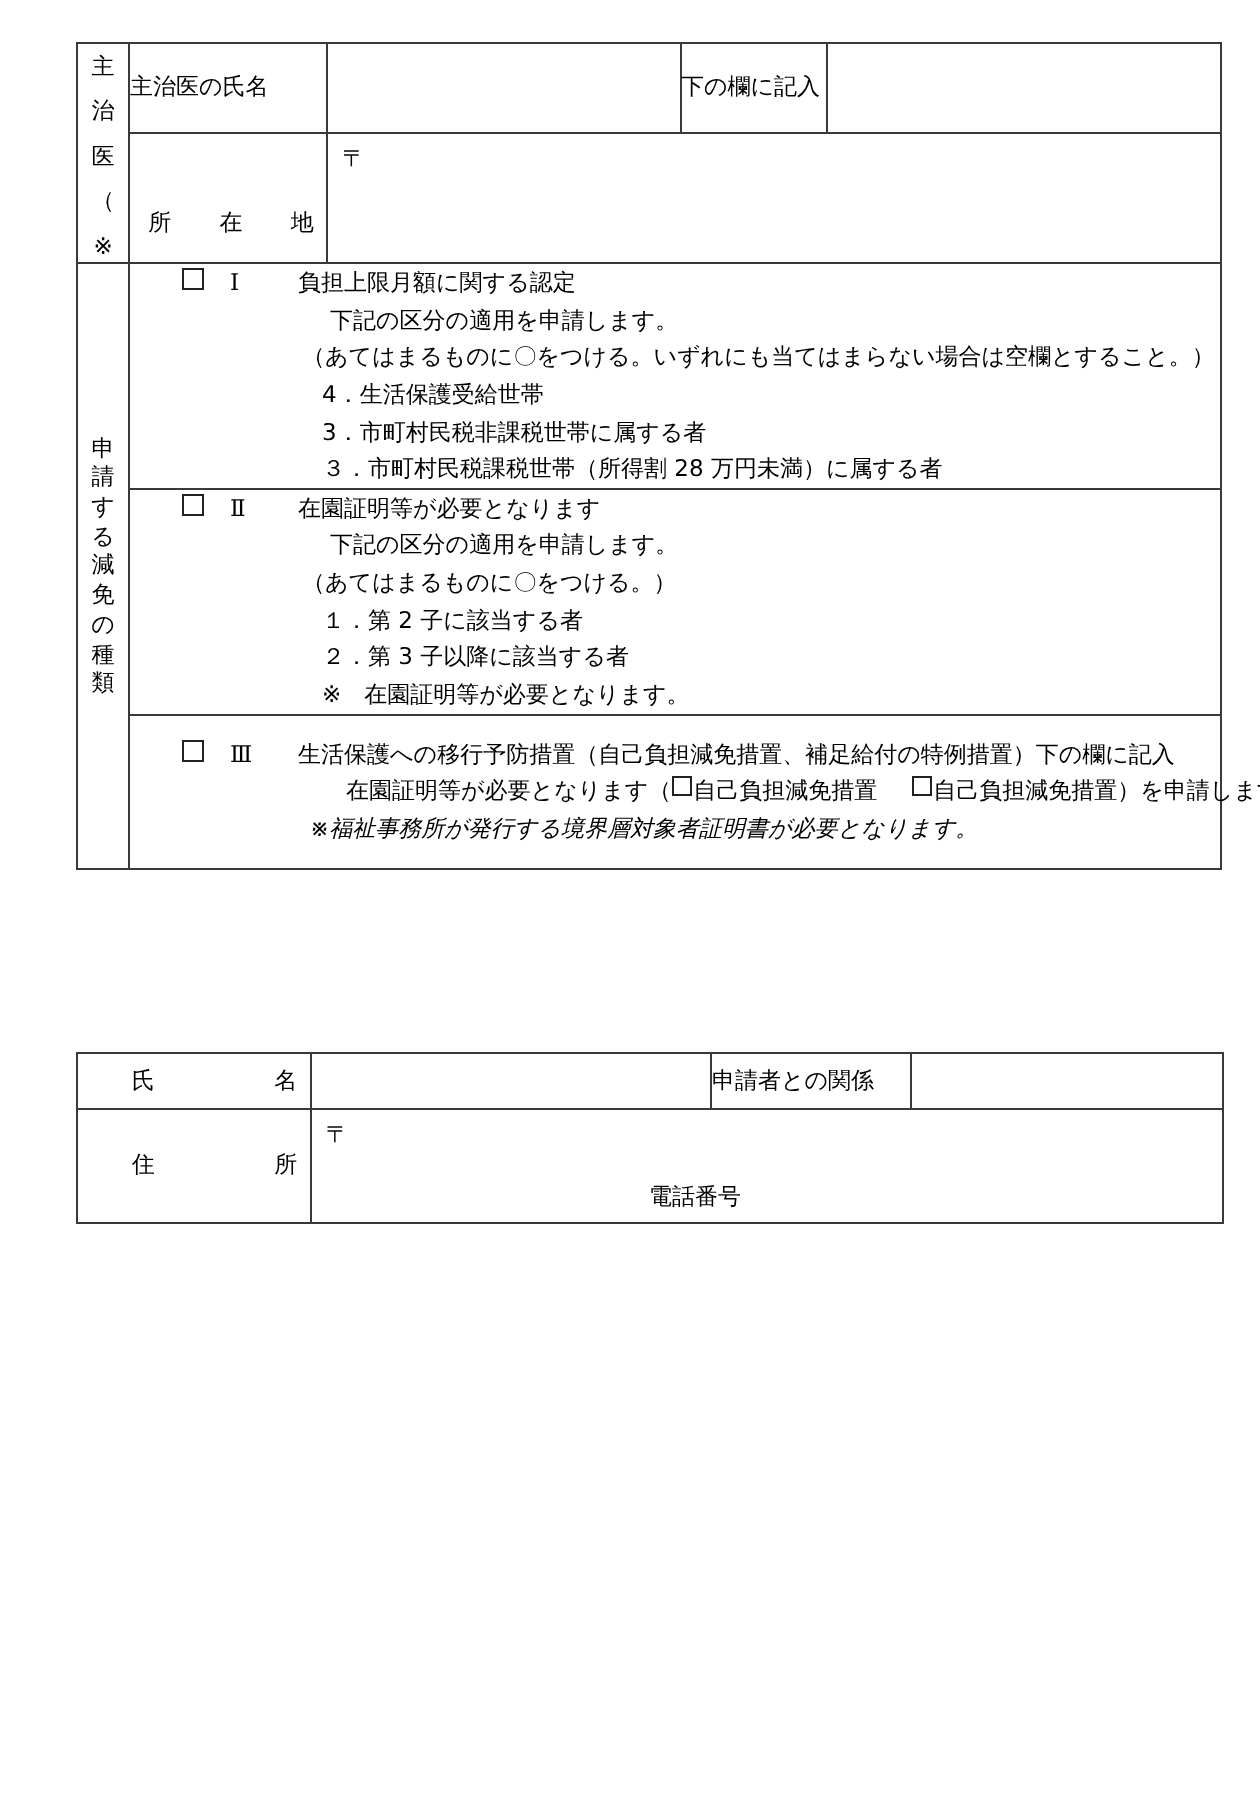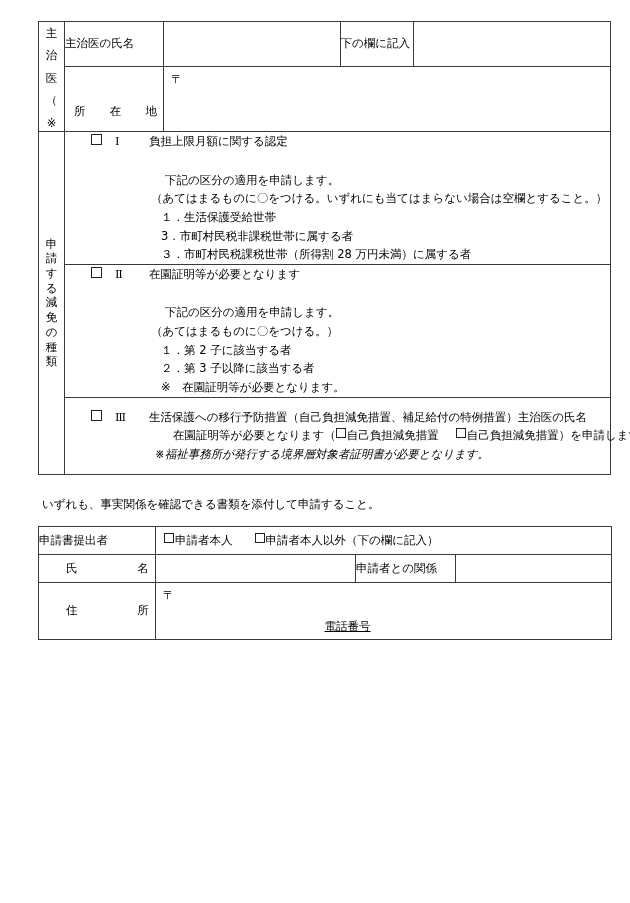--- a/index.html
+++ b/index.html
@@ -85,21 +85,20 @@
     top: 4px;
     font-size: 11.5px;
   }
   .tel-label {
     position: absolute;
     left: 0;
     right: 0;
     bottom: 3px;
     text-align: center;
     font-size: 11.5px;
-    text-decoration: underline;
   }
   .tel-label.shift { transform: translateX(-36px); }
 
   
   #kind-table { left: 38px; top: 131px; width: 573px; }
   .section-cell {
     padding: 7px 6px 8px 6px;
     vertical-align: top;
   }
 
@@ -128,21 +127,21 @@
     font-family: "DejaVu Serif", "Liberation Serif", serif;
     font-size: 11.5px;
   }
   .opt-title { white-space: nowrap; }
 
   .line {
     font-size: 11.5px;
     line-height: 1.62;
     white-space: nowrap;
   }
-  .ind-1 { padding-left: 100px; margin-top: 20px; }
+  .ind-1 { padding-left: 100px; }
   .ind-2 { padding-left: 86px; }
   .ind-3 { padding-left: 96px; }
   .ind-4 { padding-left: 108px; }
   .ind-5 { padding-left: 90px; font-style: italic; }
 
   .inline-cb {
     display: inline-block;
     width: 8px;
     height: 8px;
     border: 1px solid #222;
@@ -232,21 +231,21 @@
         </td>
 
         <td class="section-cell">
           <div class="opt-head">
             <span class="cb"></span>
             <span class="roman">Ⅰ</span>
             <span class="opt-title">負担上限月額に関する認定</span>
           </div>
           <div class="line ind-1">下記の区分の適用を申請します。</div>
           <div class="line ind-2">（あてはまるものに〇をつける。いずれにも当てはまらない場合は空欄とすること。）</div>
-          <div class="line ind-3">１．生活保護受給世帯</div>
+          <div class="line ind-3">4．生活保護受給世帯</div>
           <div class="line ind-3">3．市町村民税非課税世帯に属する者</div>
           <div class="line ind-3">３．市町村民税課税世帯（所得割 28 万円未満）に属する者</div>
         </td>
       </tr>
       <tr>
 
         <td class="section-cell">
           <div class="opt-head">
             <span class="cb"></span>
             <span class="roman">Ⅱ</span>
@@ -258,46 +257,39 @@
           <div class="line ind-3">２．第 3 子以降に該当する者</div>
           <div class="line ind-3">※　在園証明等が必要となります。</div>
         </td>
       </tr>
       <tr>
 
         <td class="section-cell" style="height:76px">
           <div class="opt-head">
             <span class="cb"></span>
             <span class="roman">Ⅲ</span>
-            <span class="opt-title">生活保護への移行予防措置（自己負担減免措置、補足給付の特例措置）主治医の氏名</span>
+            <span class="opt-title">生活保護への移行予防措置（自己負担減免措置、補足給付の特例措置）下の欄に記入</span>
           </div>
           <div class="line ind-4"><span>在園証明等が必要となります（</span><span class="inline-cb"></span><span>自己負担減免措置</span><span style="display:inline-block;width:17px"></span><span class="inline-cb"></span><span>自己負担減免措置</span><span>）を申請します。</span></div>
           <div class="line ind-5">※福祉事務所が発行する境界層対象者証明書が必要となります。</div>
         </td>
       </tr>
     </tbody>
   </table>
 
-  <div id="note-line">いずれも、事実関係を確認できる書類を添付して申請すること。</div>
 
   <table class="frame" id="submitter-table">
     <colgroup>
       <col style="width:117px">
       <col style="width:200px">
       <col style="width:100px">
       <col style="width:156px">
     </colgroup>
     <tbody>
       <tr>
-        <td class="lbl-center">申請書提出者</td>
-        <td colspan="3" style="padding-left:8px">
-          <span class="inline-cb"></span><span>申請者本人</span><span style="display:inline-block;width:22px"></span><span class="inline-cb"></span><span>申請者本人以外（下の欄に記入）</span>
-        </td>
-      </tr>
-      <tr>
         <td class="lbl-spaced">氏　　　名</td>
         <td></td>
         <td class="lbl-center">申請者との関係</td>
         <td></td>
       </tr>
       <tr>
         <td class="lbl-spaced sub-addr" style="vertical-align:middle">住　　　所</td>
         <td class="sub-addr" colspan="3">
           <span class="postal-mark">〒</span>
           <span class="tel-label shift">電話番号</span>

